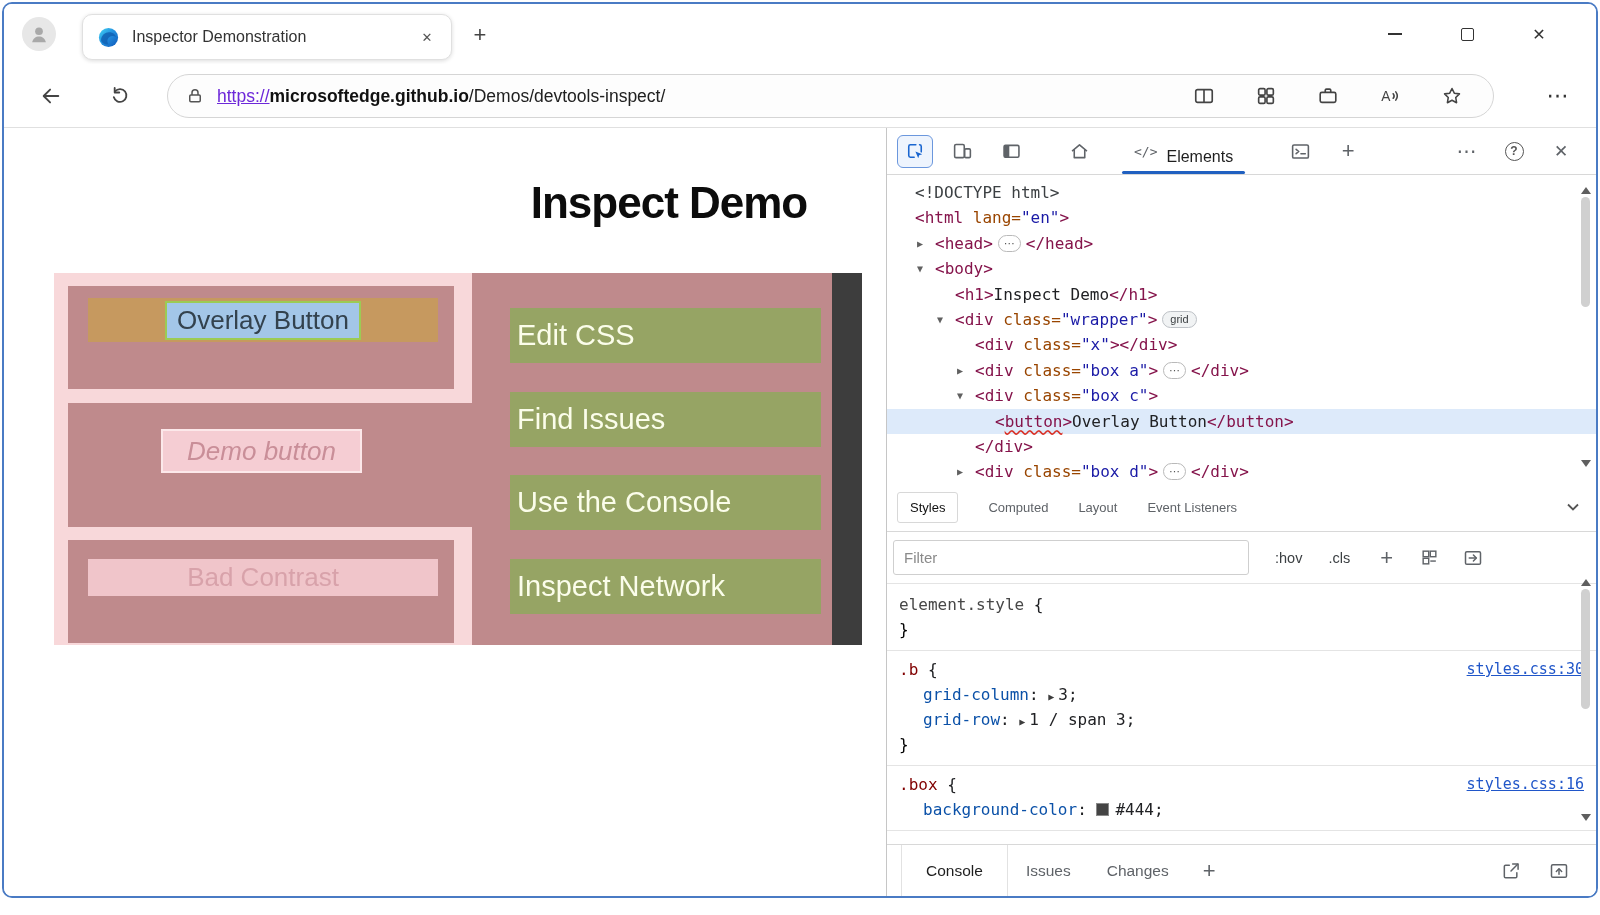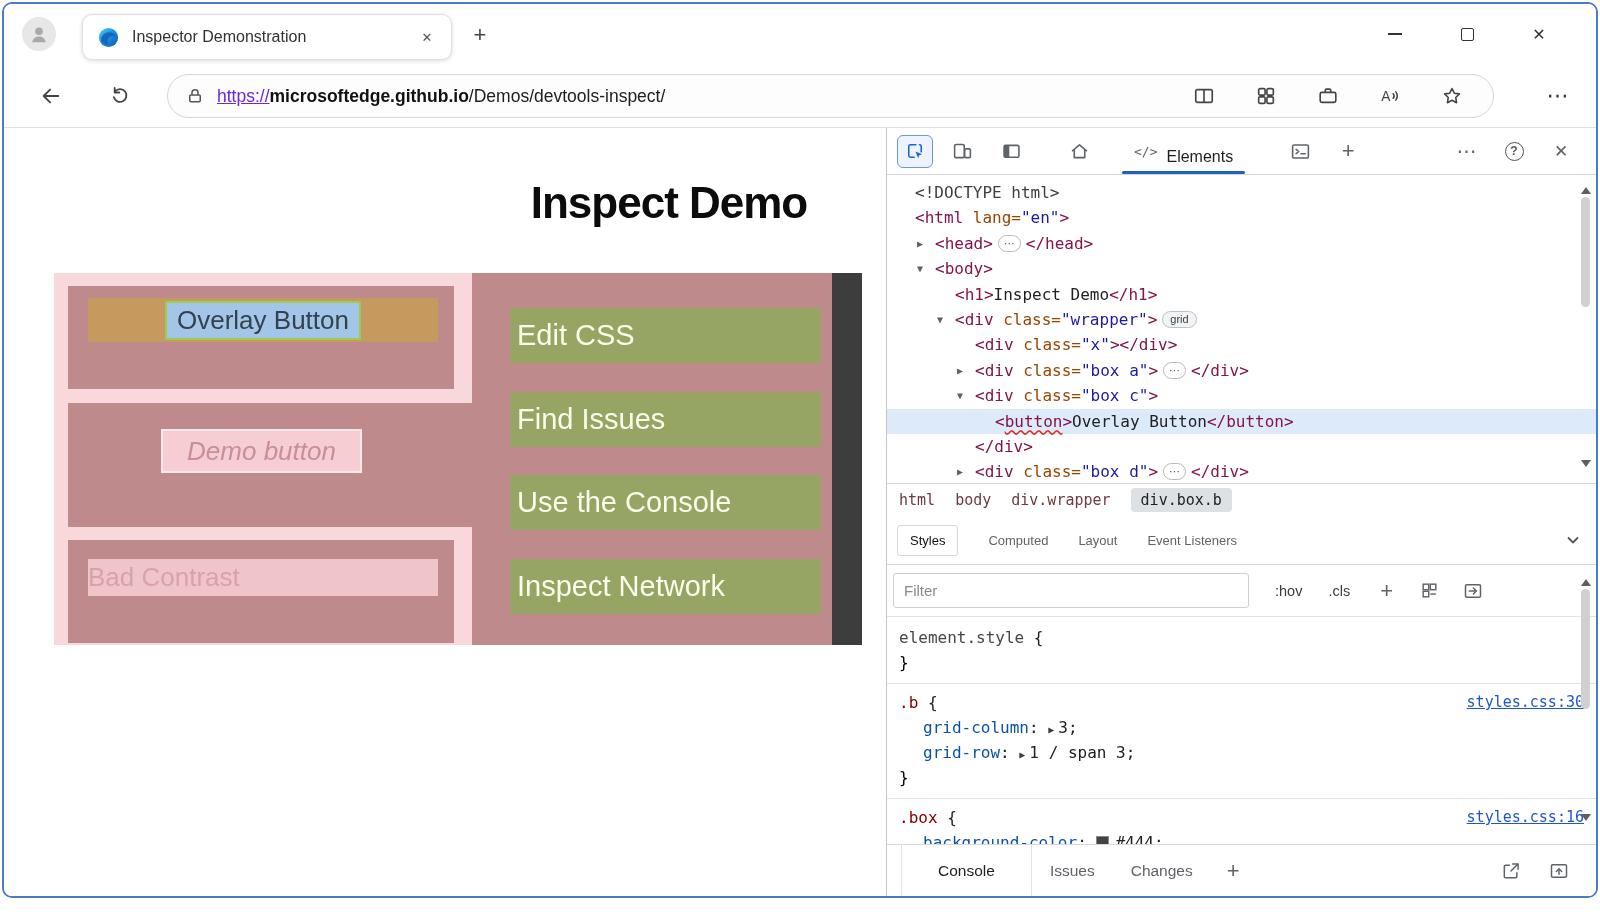--- a/index.html
+++ b/index.html
@@ -56,21 +56,21 @@
   .rb3{left:14px;top:267px;width:386px;height:103px;}
   .col2{position:absolute;left:418px;top:0;width:360px;height:372px;background:#bf8a8c;}
   .darkbar{position:absolute;left:778px;top:0;width:30px;height:372px;background:#3d3d3d;}
   .overlay-btn{position:absolute;left:20px;top:12px;width:350px;height:44px;background:#c6995f;
     display:flex;align-items:center;justify-content:center;}
   .overlay-inner{background:#a3c6e8;border:2px solid #9ccb54;padding:2px 10px;font-size:26px;
     color:#33424e;white-space:nowrap;}
   .demo-btn{position:absolute;left:93px;top:26px;width:201px;height:44px;background:#f5cdd3;
     border:2px solid #fce8ea;color:#c98e98;font-size:26px;display:flex;align-items:center;justify-content:center;}
   .bad-btn{position:absolute;left:20px;top:19px;width:350px;height:37px;background:#f0c5ca;
-    color:#d8a2aa;font-size:26px;display:flex;align-items:center;}
+    color:#d8a2aa;font-size:26px;display:flex;align-items:center;justify-content:center;}
   .green-btn{position:absolute;left:38px;width:311px;height:55px;background:#96a464;color:#fbfdea;
     font-size:29px;display:flex;align-items:center;padding-left:7px;white-space:nowrap;}
   
   .dt-toolbar{height:47px;flex:none;border-bottom:1px solid #d8d8d8;display:flex;align-items:center;position:relative;}
   .dt-btn{width:30px;height:30px;display:flex;align-items:center;justify-content:center;color:#5f6368;flex:none;}
   .inspect-wrap{margin-left:10px;width:36px;height:33px;border:1px solid #6b97dd;background:#eef4fd;
     border-radius:6px;display:flex;align-items:center;justify-content:center;flex:none;}
   .dt-tab{height:100%;display:flex;align-items:center;gap:9px;padding:0 18px;margin-left:22px;position:relative;flex:none;}
   .dt-tab .code{font-family:"DejaVu Sans Mono",monospace;font-size:13px;color:#5f6368;}
   .dt-tab .lbl{font-size:16px;color:#1f1f1f;margin-top:12px;}
@@ -133,21 +133,21 @@
   .punct{color:#202124;}
   .prop{color:#0b51a8;}
   .pval{color:#202124;}
   .css-link{float:right;color:#2056c9;text-decoration:underline;font-size:15px;}
   .val-arrow{color:#3c3c3c;font-size:10px;margin-right:4px;}
   .swatch{display:inline-block;width:13px;height:13px;border:1px solid #8a8a8a;margin-right:6px;vertical-align:-1px;}
   
   .drawer{height:52px;flex:none;border-top:1px solid #d8d8d8;display:flex;align-items:center;background:#fff;}
   .dtab{padding:0 18px;font-size:15.5px;color:#5f6368;height:100%;display:flex;align-items:center;white-space:nowrap;}
   .dtab.active{color:#1f1f1f;border-left:1px solid #e2e2e2;border-right:1px solid #e2e2e2;
-    margin-left:14px;padding:0 36px;background:#fff;}
+    margin-left:14px;padding:0 24px;background:#fff;}
   .drawer .plus-sm{margin-left:16px;}
   .drawer-right{margin-left:auto;display:flex;gap:18px;margin-right:22px;}
   svg{display:block;}
 </style>
 </head>
 <body>
 
 <div class="window">
 
   <div class="titlebar">
@@ -341,26 +341,20 @@
           <div class="dom-row selected"><span class="dom-indent" style="width: 80px;"></span><span class="dom-arrow"></span><span class="t-tag">&lt;</span><span class="t-tag t-wavy">button</span><span class="t-tag">&gt;</span><span class="t-text">Overlay Button</span><span class="t-tag">&lt;/button&gt;</span></div>
           <div class="dom-row"><span class="dom-indent" style="width: 60px;"></span><span class="dom-arrow"></span><span class="t-tag">&lt;/div&gt;</span></div>
           <div class="dom-row"><span class="dom-indent" style="width: 60px;"></span><span class="dom-arrow">▶</span><span class="t-tag">&lt;div</span><span class="t-attr"> class=</span><span class="t-val">"box d"</span><span class="t-tag">&gt;</span><span class="dom-badge">⋯</span><span class="t-tag">&lt;/div&gt;</span></div>
         </div>
       <div class="sb sb-dom">
         <div class="sb-up"></div>
         <div class="sb-thumb" style="height:110px;"></div>
         <div class="sb-down"></div>
       </div>
 
-      <div class="crumbs" id="crumbs">
-          <span class="crumb">html</span>
-          <span class="crumb">body</span>
-          <span class="crumb">div.wrapper</span>
-          <span class="crumb selected">div.box.b</span>
-        </div>
 
       <div class="ptabs" id="ptabs">
         <span class="ptab active">Styles</span>
           <span class="ptab">Computed</span>
           <span class="ptab">Layout</span>
           <span class="ptab">Event Listeners</span>
           <span class="ptab-chevron">
           <svg width="14" height="10" viewBox="0 0 14 10" fill="none" stroke="#555" stroke-width="1.8">
             <path d="M2 2.5l5 5 5-5"></path>
           </svg>

